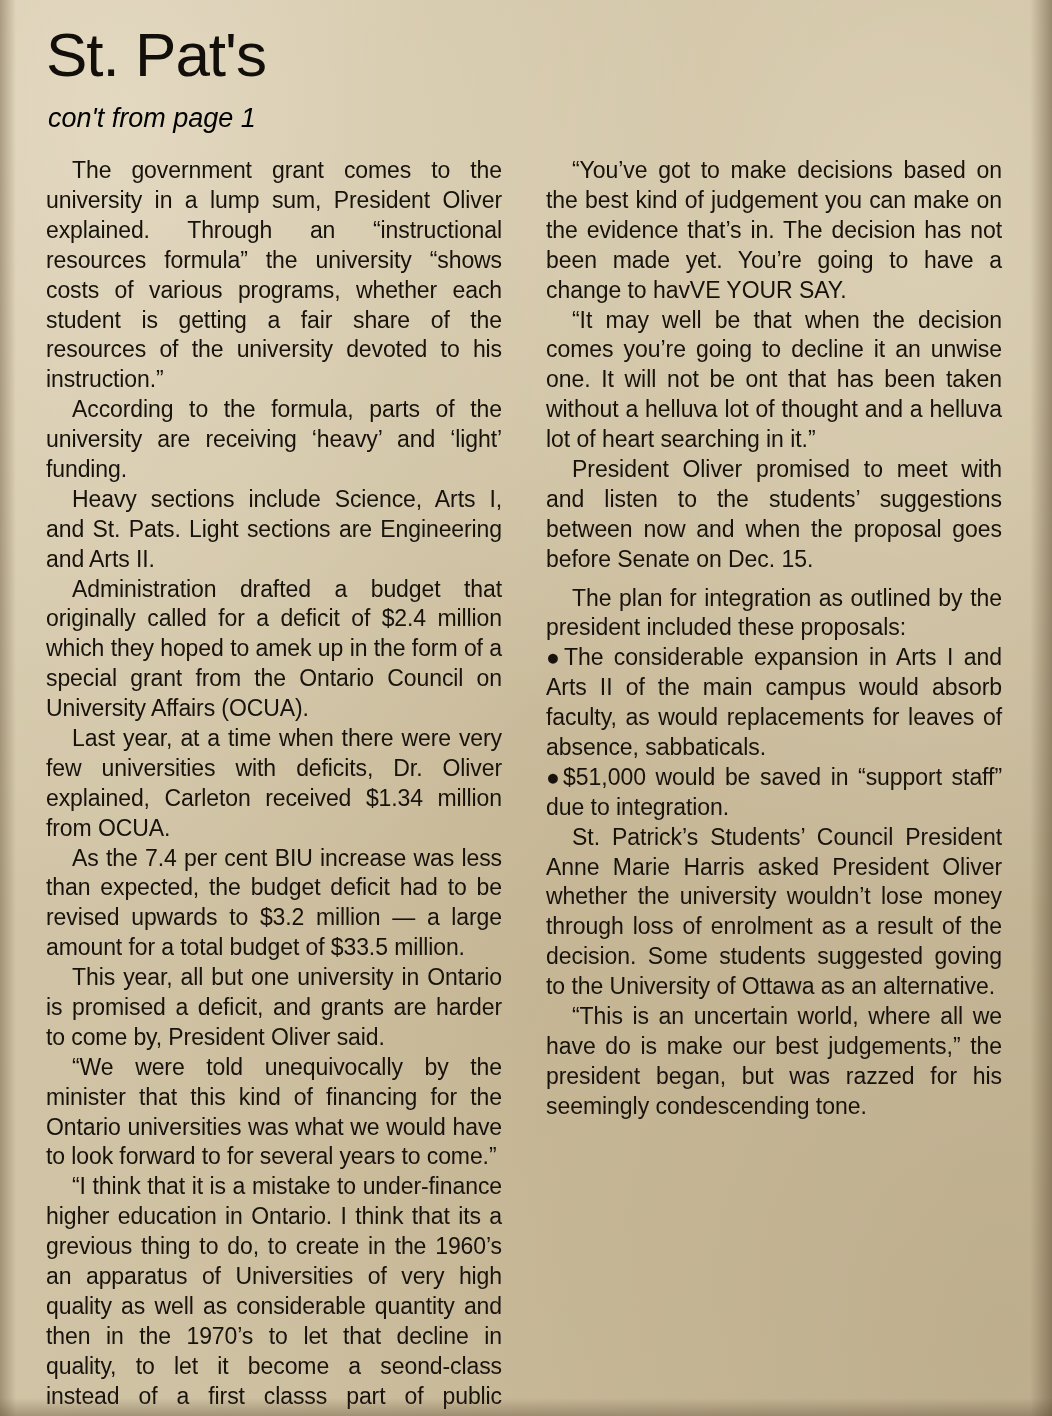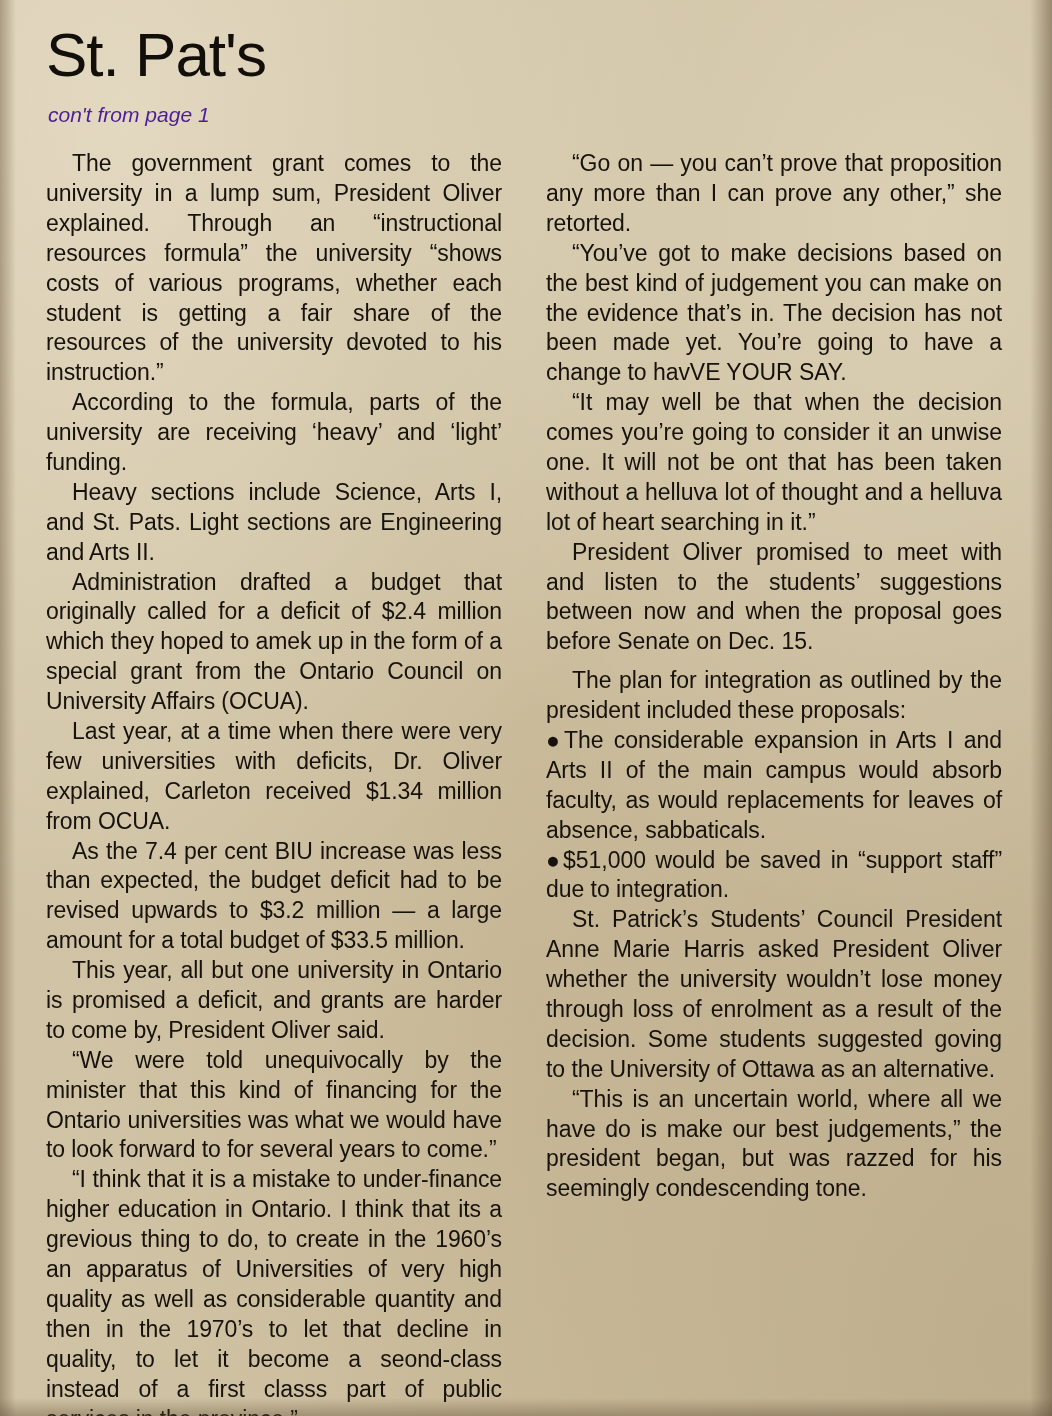--- a/index.html
+++ b/index.html
@@ -60,23 +60,23 @@
     font-size: 62px;
     font-weight: 400;
     letter-spacing: -1px;
     line-height: 1.05;
     margin: 8px 0 16px 0;
     color: #120f0b;
   }
   .continued {
     font-family: "Liberation Sans", sans-serif;
     font-style: italic;
-    font-size: 21px;
+    font-size: 27px;
     margin: 0 0 22px 2px;
-    color: #4c1d95;
+    color: #000000;
   }
   .columns {
     display: flex;
     gap: 44px;
     align-items: flex-start;
   }
   .col {
     width: 456px;
     flex: 0 0 456px;
   }
@@ -118,23 +118,22 @@
       <p>Heavy sections include Science, Arts I, and St. Pats. Light sections are Engineering and Arts II.</p>
       <p>Administration drafted a budget that originally called for a deficit of $2.4 million which they hoped to amek up in the form of a special grant from the Ontario Council on University Affairs (OCUA).</p>
       <p>Last year, at a time when there were very few universities with deficits, Dr. Oliver explained, Carleton received $1.34 million from OCUA.</p>
       <p>As the 7.4 per cent BIU increase was less than expected, the budget deficit had to be revised upwards to $3.2 million — a large amount for a total budget of $33.5 million.</p>
       <p>This year, all but one university in Ontario is promised a deficit, and grants are harder to come by, President Oliver said.</p>
       <p>“We were told unequivocally by the minister that this kind of financing for the Ontario universities was what we would have to look forward to for several years to come.”</p>
       <p>“I think that it is a mistake to under-finance higher education in Ontario. I think that its a grevious thing to do, to create in the 1960’s an apparatus of Universities of very high quality as well as considerable quantity and then in the 1970’s to let that decline in quality, to let it become a seond-class instead of a first classs part of public services in the province.”</p>
     </div>
 
     <div class="col col-right">
-      <p>“Go on — you can’t prove that proposition any more than I can prove any other,” she retorted.</p>
       <p>“You’ve got to make decisions based on the best kind of judgement you can make on the evidence that’s in. The decision has not been made yet. You’re going to have a change to havVE YOUR SAY.</p>
-      <p>“It may well be that when the decision comes you’re going to consider it an unwise one. It will not be ont that has been taken without a helluva lot of thought and a helluva lot of heart searching in it.”</p>
+      <p>“It may well be that when the decision comes you’re going to decline it an unwise one. It will not be ont that has been taken without a helluva lot of thought and a helluva lot of heart searching in it.”</p>
       <p>President Oliver promised to meet with and listen to the students’ suggestions between now and when the proposal goes before Senate on Dec. 15.</p>
       <div class="spacer-sm"></div>
       <p>The plan for integration as outlined by the president included these proposals:</p>
       <p class="bullet">●The considerable expansion in Arts I and Arts II of the main campus would absorb faculty, as would replacements for leaves of absence, sabbaticals.</p>
       <p class="bullet">●$51,000 would be saved in “support staff” due to integration.</p>
       <p>St. Patrick’s Students’ Council President Anne Marie Harris asked President Oliver whether the university wouldn’t lose money through loss of enrolment as a result of the decision. Some students suggested goving to the University of Ottawa as an alternative.</p>
       <p>“This is an uncertain world, where all we have do is make our best judgements,” the president began, but was razzed for his seemingly condescending tone.</p>
     </div>
 
   </div>

